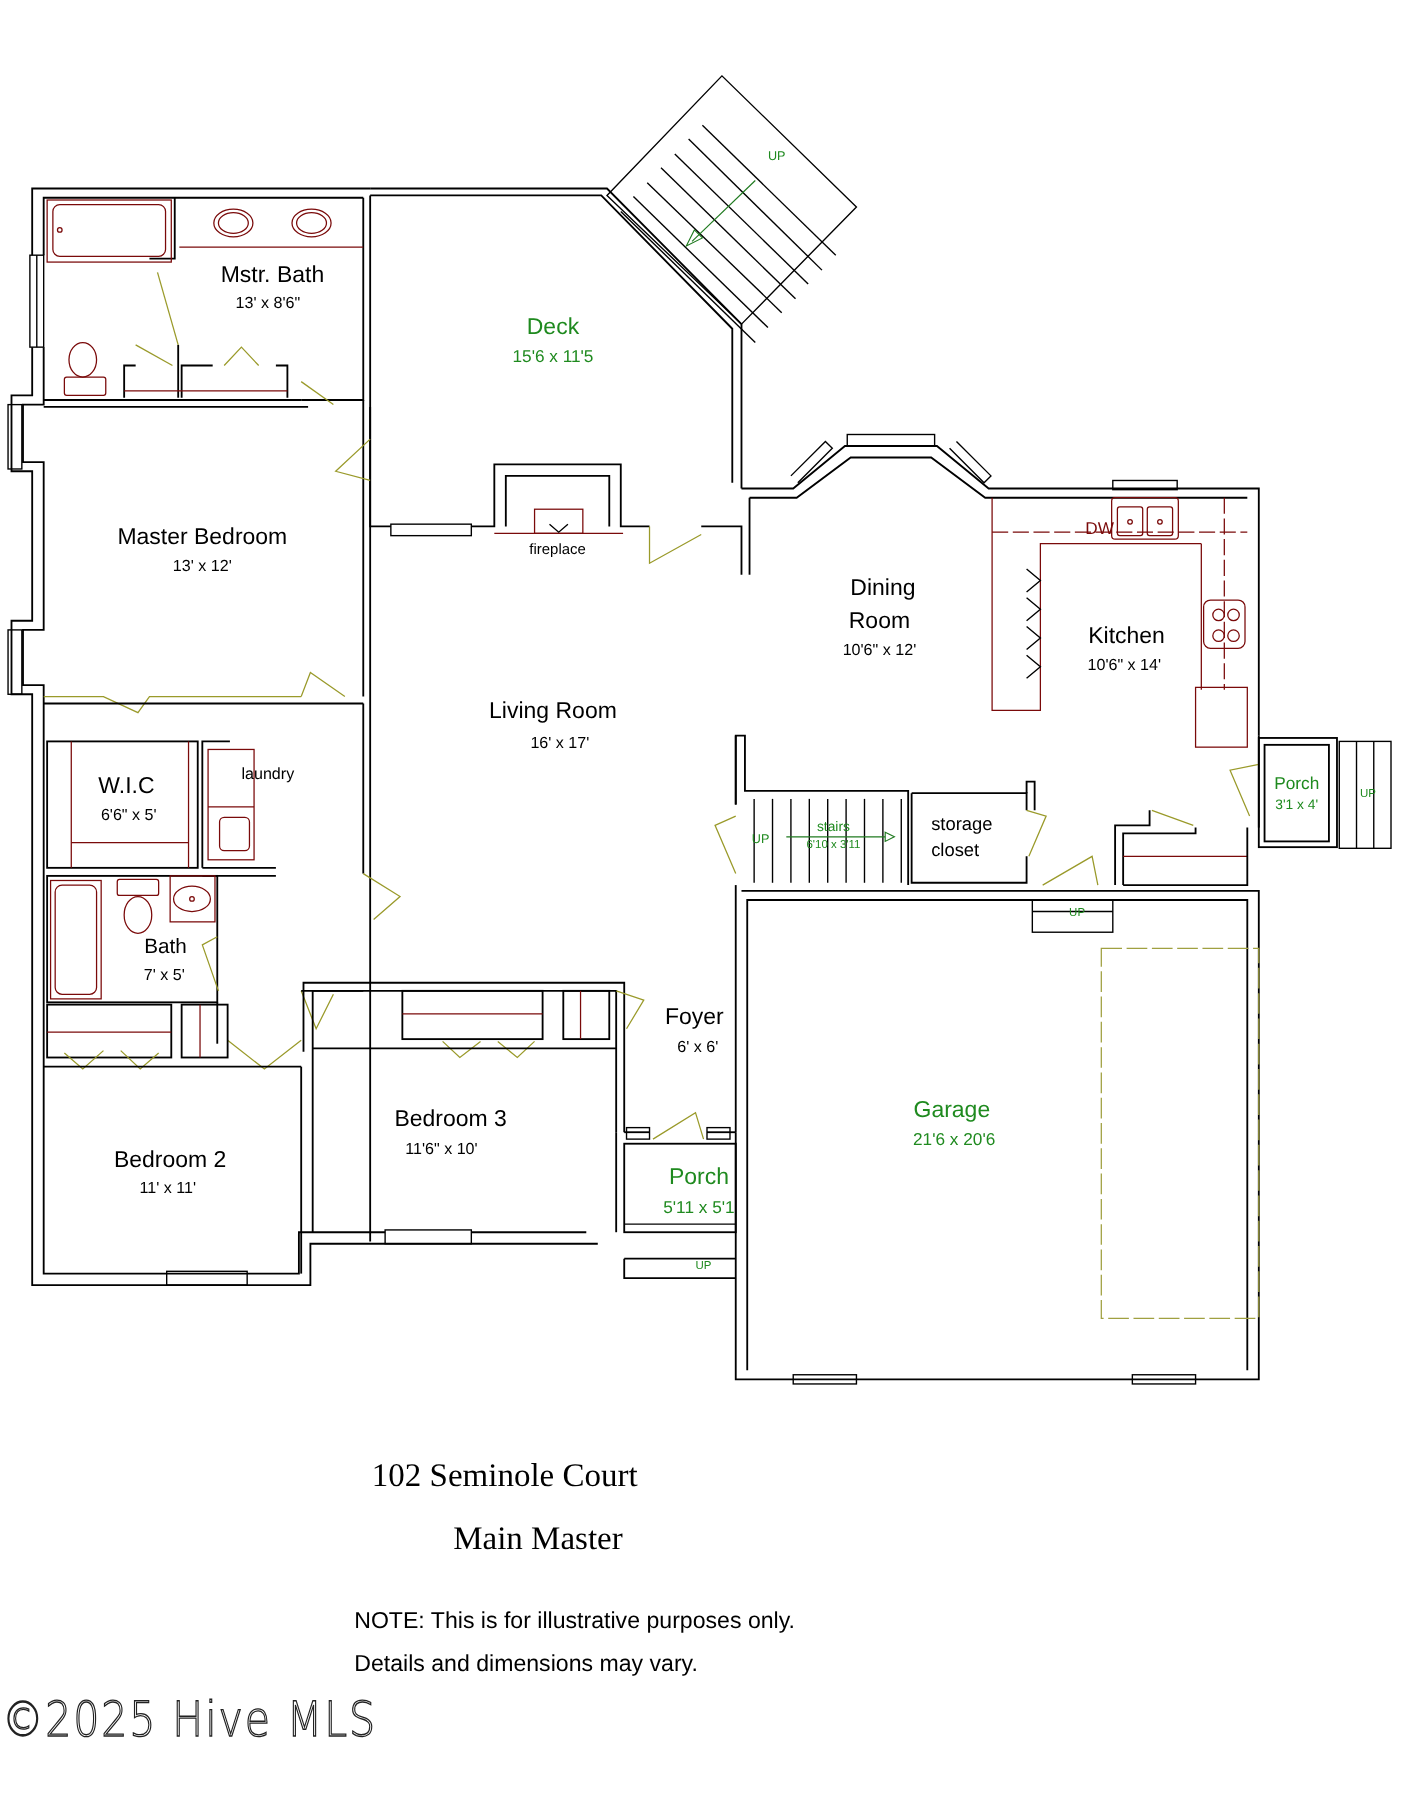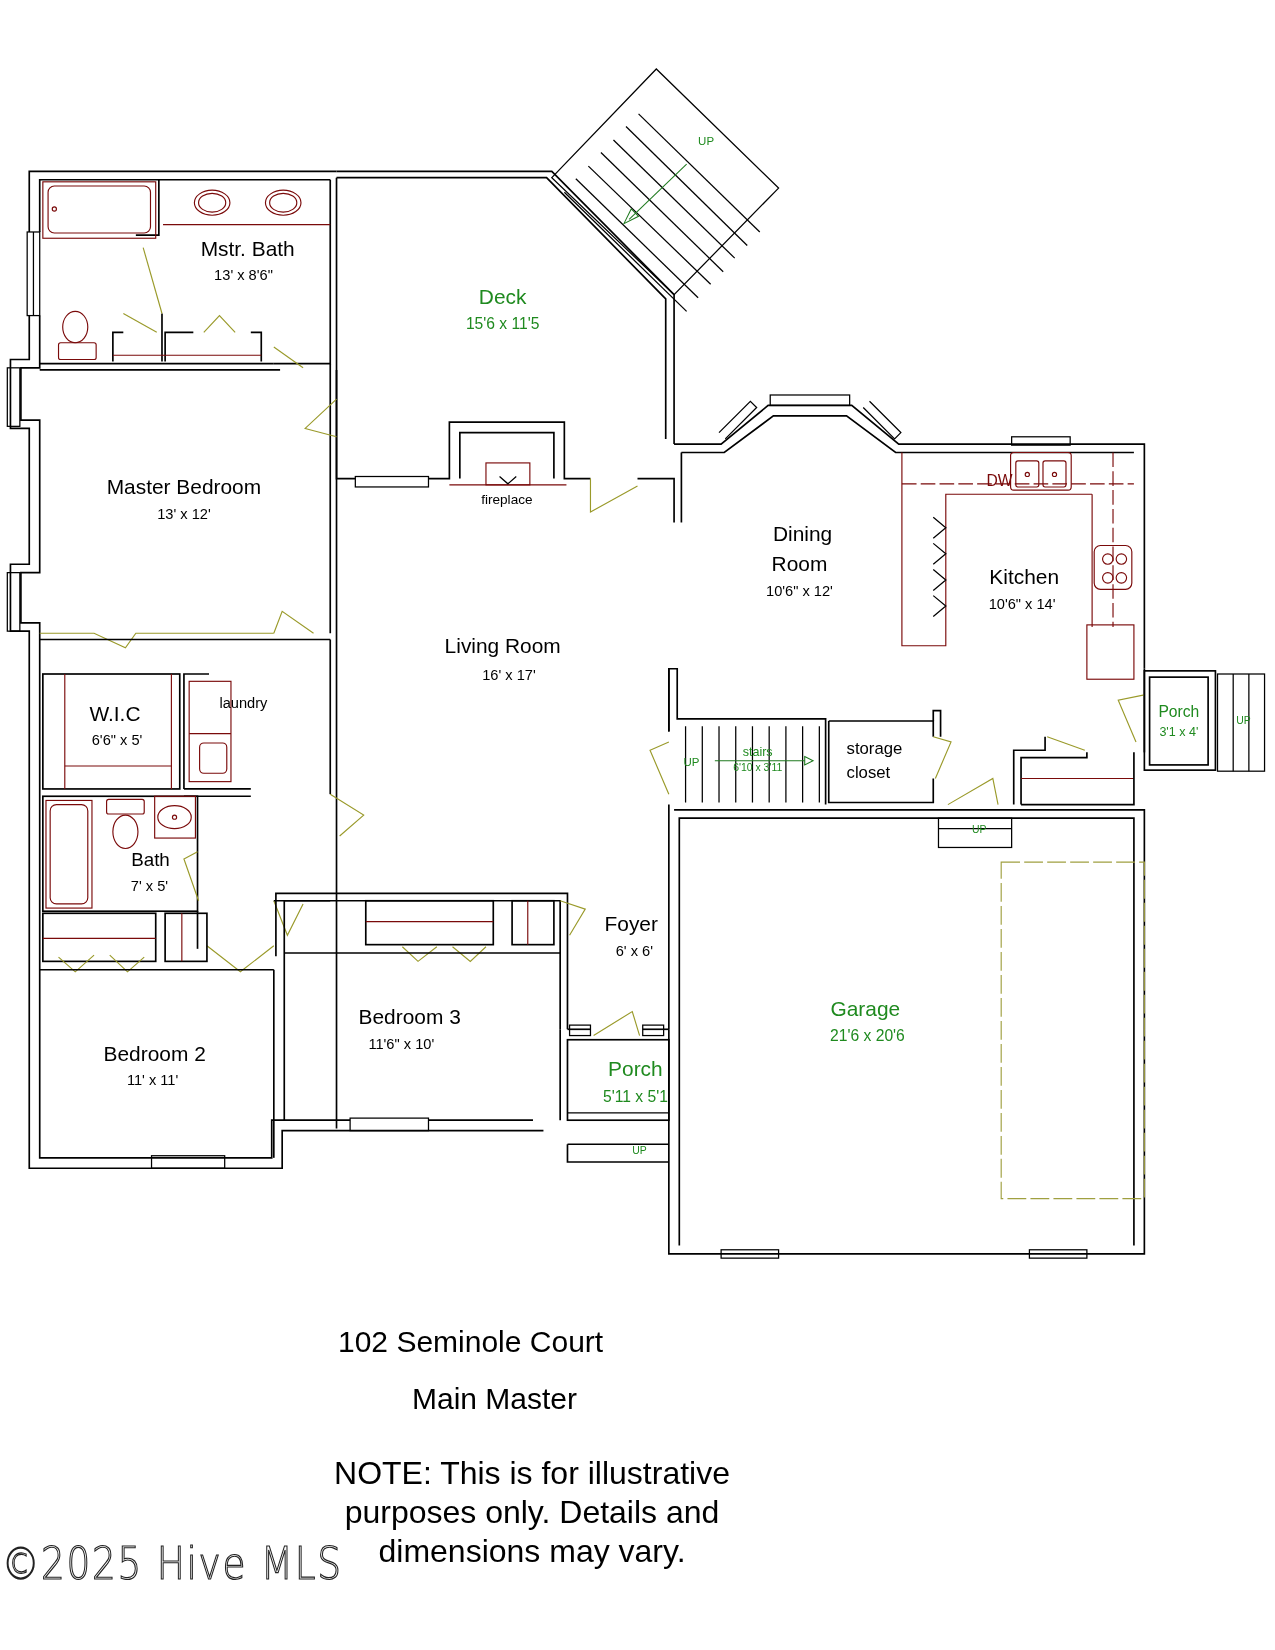--- a/index.html
+++ b/index.html
@@ -7,22 +7,22 @@
   #plan { position: absolute; left: 0; top: 0; width: 1275px; height: 1650px; }
   .w { fill: none; stroke: #000; stroke-width: 1.6; }
   .wt { fill: none; stroke: #000; stroke-width: 1.2; }
   .fx { fill: none; stroke: #7a0a0a; stroke-width: 1.1; }
   .fxd { fill: none; stroke: #7a0a0a; stroke-width: 1.1; stroke-dasharray: 14 4; }
   .dr { fill: none; stroke: #9a9a2a; stroke-width: 1.1; }
   .drd { fill: none; stroke: #a0a040; stroke-width: 1.1; stroke-dasharray: 18 4; }
   .arr { fill: none; stroke: #1f7a1f; stroke-width: 1; }
   .lbl { font-family: "Liberation Sans", sans-serif; fill: #000; }
   .lbl-g { font-family: "Liberation Sans", sans-serif; fill: #1f8a1f; }
-  .title { position: absolute; font-family: Liberation Sans, sans-serif; color: #000; font-size: 30px; white-space: nowrap; }
-  .note { position: absolute; left: 322px; top: 1454px; width: 420px; font-size: 32px; line-height: 39px; color: #000; font-family: "Liberation Sans", sans-serif; text-align: center; }
+  .title { position: absolute; font-family: Liberation Serif, serif; color: #000; font-size: 30px; white-space: nowrap; }
+  .note { position: absolute; left: 322px; top: 1454px; width: 420px; font-size: 21px; line-height: 39px; color: #000; font-family: "Liberation Sans", sans-serif; }
   .wm { position: absolute; left: 2px; top: 1538px; font-size: 44px; color: #fff; -webkit-text-stroke: 1.2px #222; font-family: "DejaVu Sans", sans-serif; letter-spacing: 2px; transform: scaleX(0.85); transform-origin: left top; white-space: nowrap; font-weight: 200; }
 </style>
 </head>
 <body>
 
 <svg id="plan" viewBox="0 0 1220 1579" preserveAspectRatio="none" xmlns="http://www.w3.org/2000/svg">
 
   <g>
     <polygon class="wt" points="528,170 628,66 745,180 645,282"></polygon>
     <g class="wt">

